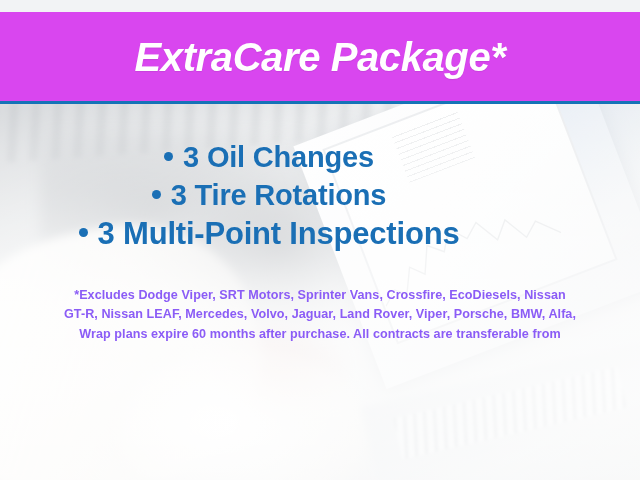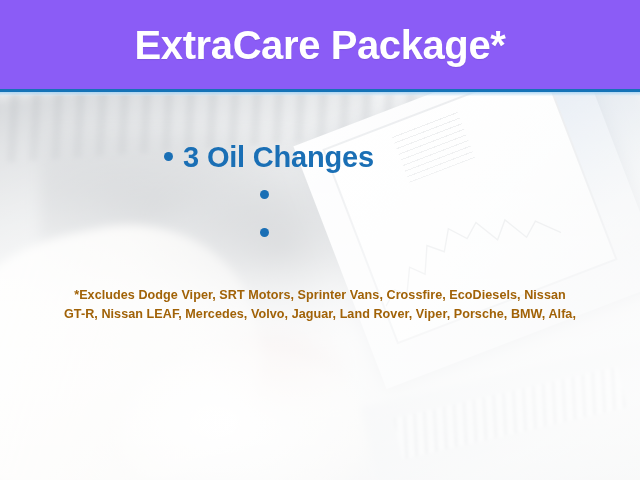--- a/index.html
+++ b/index.html
@@ -173,30 +173,31 @@
       rgba(255,255,255,0.50) 0%,
       rgba(255,255,255,0.62) 25%,
       rgba(255,255,255,0.76) 50%,
       rgba(255,255,255,0.80) 75%,
       rgba(255,255,255,0.72) 100%);
   }
 
   
   .header-band {
     position: absolute;
-    left: 0; top: 0;
+    left: 0; top: 12px;
     width: 640px;
     height: 92px;
-    background: #8b5cf6;
+    background: #d946ef;
     border-bottom: 3px solid #1573b7;
     box-sizing: border-box;
     display: flex;
     align-items: center;
     justify-content: center;
     z-index: 5;
+    font-style: italic;
   }
   .header-title {
     color: #ffffff;
     font-size: 40px;
     font-weight: bold;
     letter-spacing: -0.4px;
     line-height: 1;
     margin: 0;
     white-space: nowrap;
     text-shadow: 0 1px 1px rgba(0,0,0,0.08);
@@ -243,21 +244,21 @@
   }
 
   
   .fineprint {
     position: absolute;
     left: 18px;
     top: 286px;
     width: 604px;
     z-index: 6;
     text-align: center;
-    color: #a16207;
+    color: #8b5cf6;
     font-size: 12.6px;
     font-weight: bold;
     line-height: 19.3px;
     letter-spacing: 0.05px;
   }
   .fineprint .fp-line {
     white-space: nowrap;
   }
 </style>
 </head>
@@ -292,25 +293,26 @@
   <div class="header-band">
     <h1 class="header-title">ExtraCare Package*</h1>
   </div>
   <div class="band-sheen"></div>
 
   <div class="bullet-block">
     <div class="bullet-row">
       <span class="bullet-dot"></span><span>3 Oil Changes</span>
     </div>
     <div class="bullet-row">
-      <span class="bullet-dot"></span>
+      <span class="bullet-dot"></span><span>3 Tire Rotations</span>
     </div>
     <div class="bullet-row size-lg">
-      <span class="bullet-dot"></span>
+      <span class="bullet-dot"></span><span>3 Multi-Point Inspections</span>
     </div>
   </div>
 
   <div class="fineprint">
     <div class="fp-line">*Excludes Dodge Viper, SRT Motors, Sprinter Vans, Crossfire, EcoDiesels, Nissan</div>
     <div class="fp-line">GT-R, Nissan LEAF, Mercedes, Volvo, Jaguar, Land Rover, Viper, Porsche, BMW, Alfa,</div>
+    <div class="fp-line">Wrap plans expire 60 months after purchase. All contracts are transferable from</div>
   </div>
 
 </div>
 
 </body></html>

